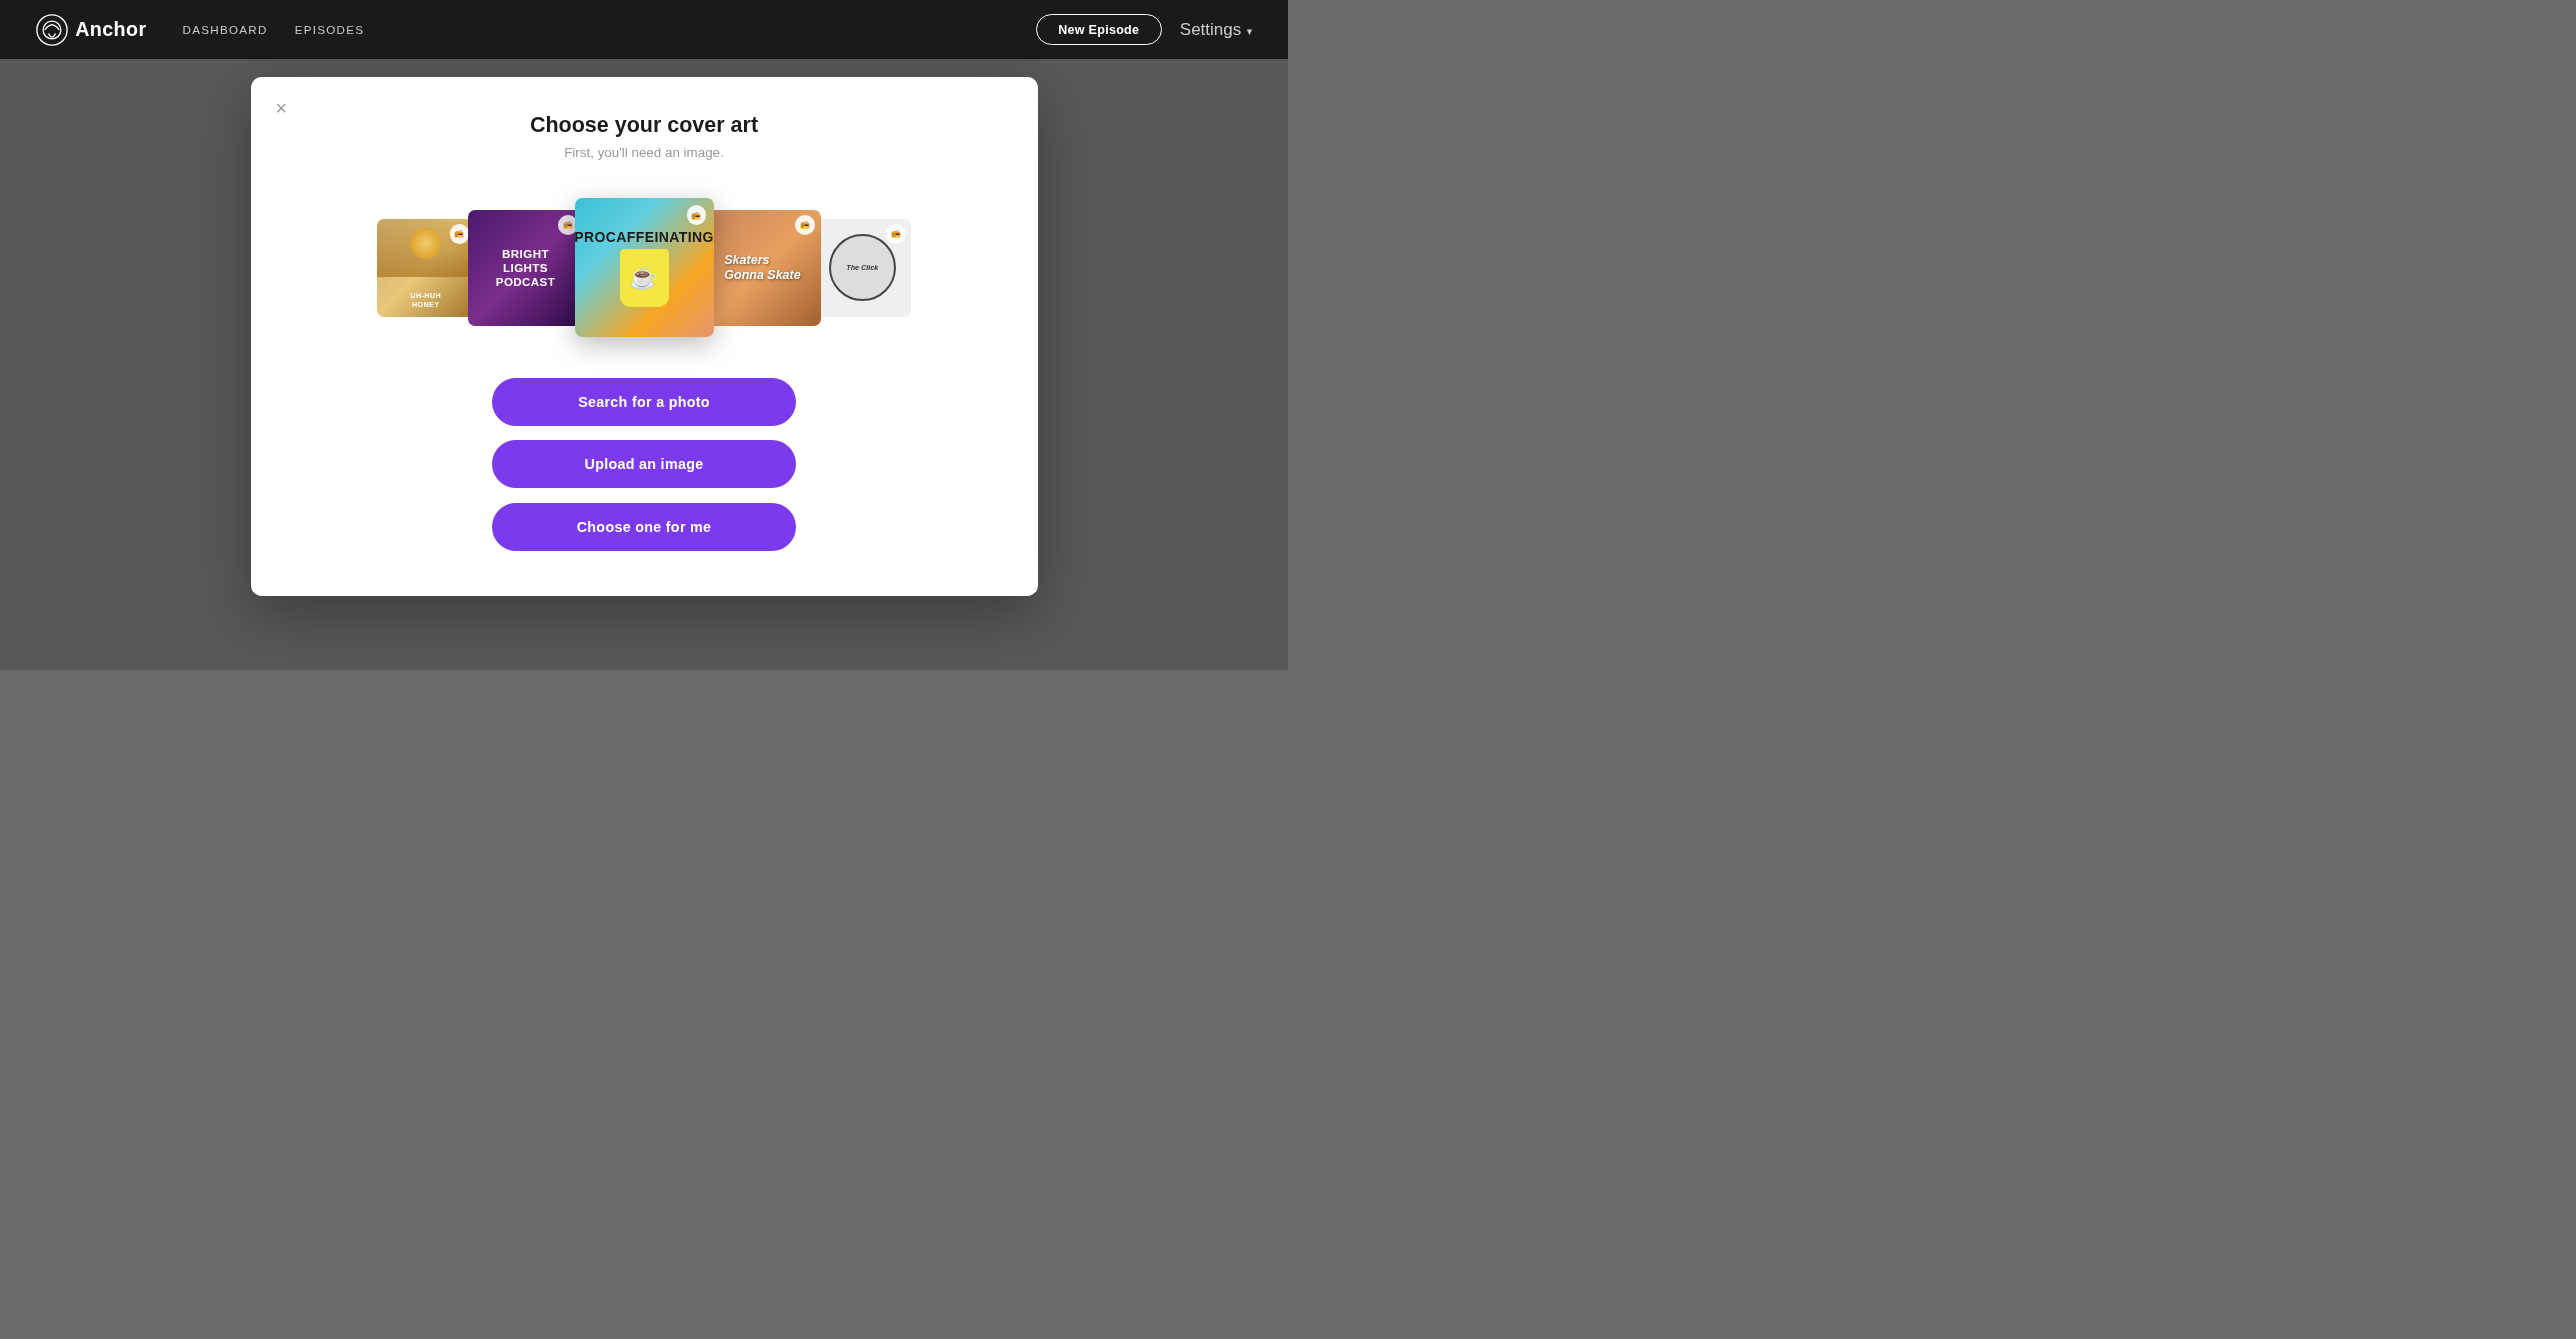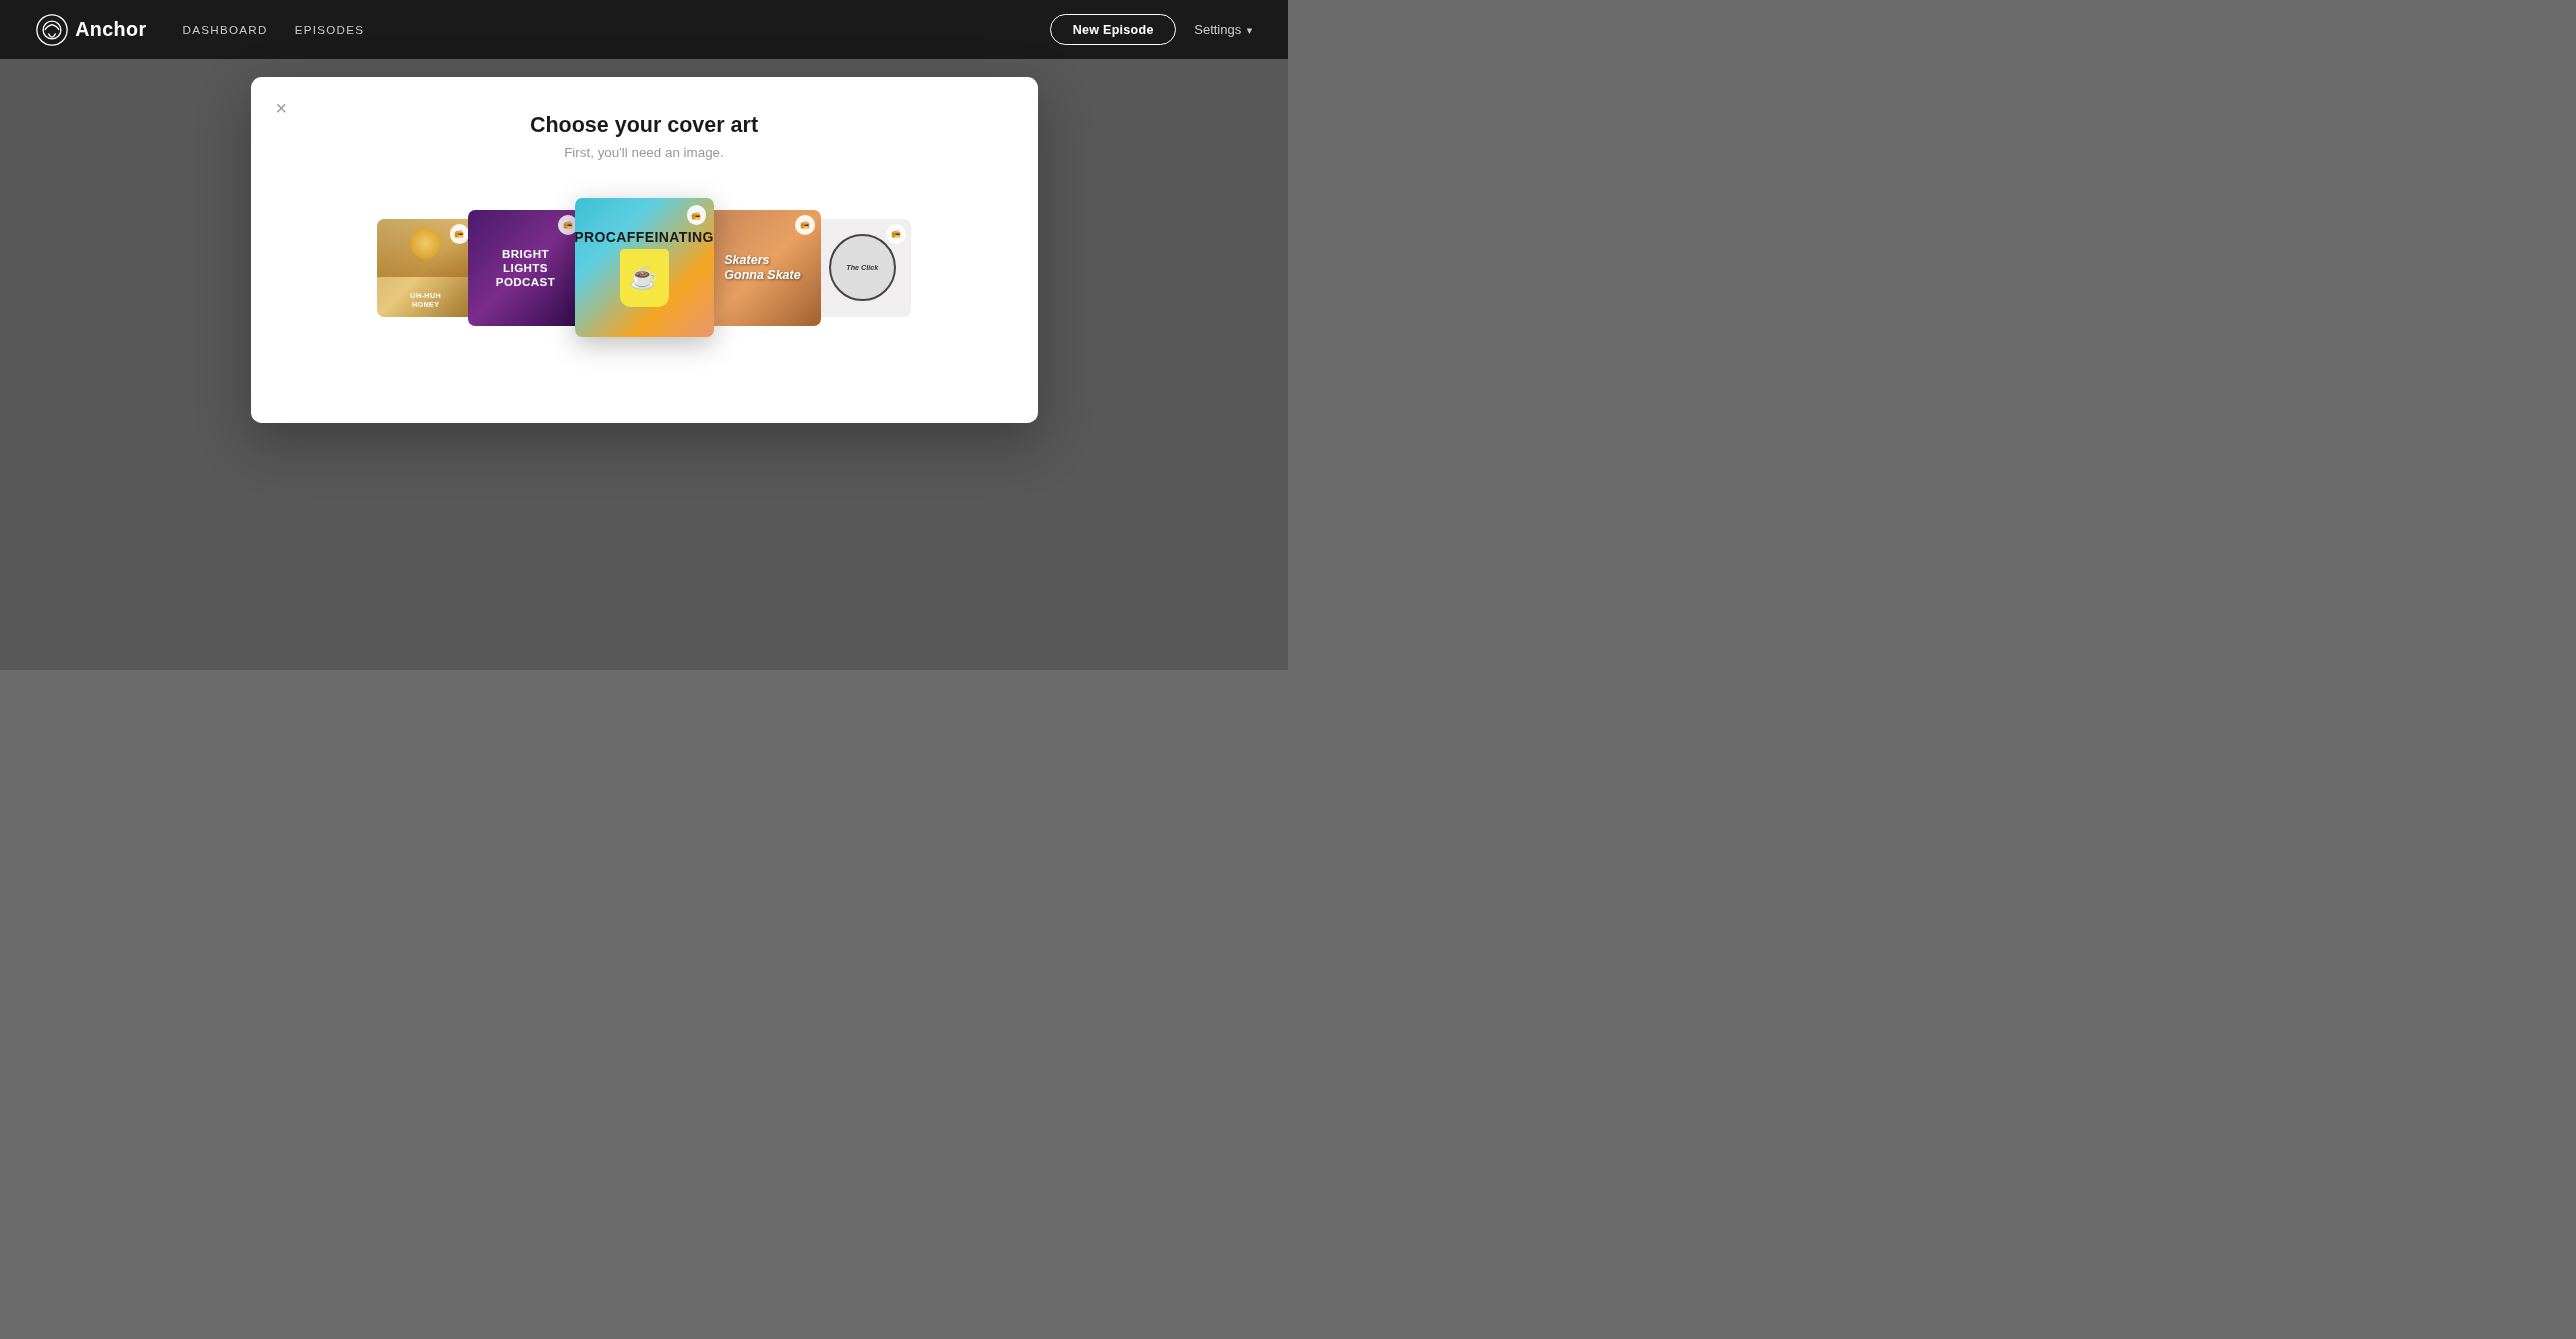--- a/index.html
+++ b/index.html
@@ -74,21 +74,21 @@
       padding: 7.2px 21.5px;
       border-radius: 27px;
       font-size: 12.5px;
       font-weight: 600;
       cursor: pointer;
       letter-spacing: 0.3px;
     }
 
     .settings-btn {
       color: #cccccc;
-      font-size: 13px;
+      font-size: 17px;
       font-weight: 500;
       cursor: pointer;
       display: flex;
       align-items: center;
       gap: 5.4px;
       background: none;
       border: none;
     }
 
     
@@ -435,17 +435,22 @@
           <div class="cover-click" style="width:100%;height:100%;background:#f0eeee;">
             <div class="cover-click-inner" style="width:67px;height:67px;border-radius:50%;border:2.7px solid #444;background:#ddd;display:flex;align-items:center;justify-content:center;">
               <span class="cover-click-text" style="font-size:7.2px;font-weight:700;color:#333;font-style:italic;text-align:center;">The Click</span>
             </div>
           </div>
           <div class="cover-sound-icon" style="background:rgba(255,255,255,0.85);">📻</div>
         </div>
 
       </div>
 
+      <div class="action-buttons">
+        <button class="action-btn">Search for a photo</button>
+        <button class="action-btn">Upload an image</button>
+        <button class="action-btn">Choose one for me</button>
+      </div>
 
     </div>
   </div>
 </div>
 
 
 </body></html>

